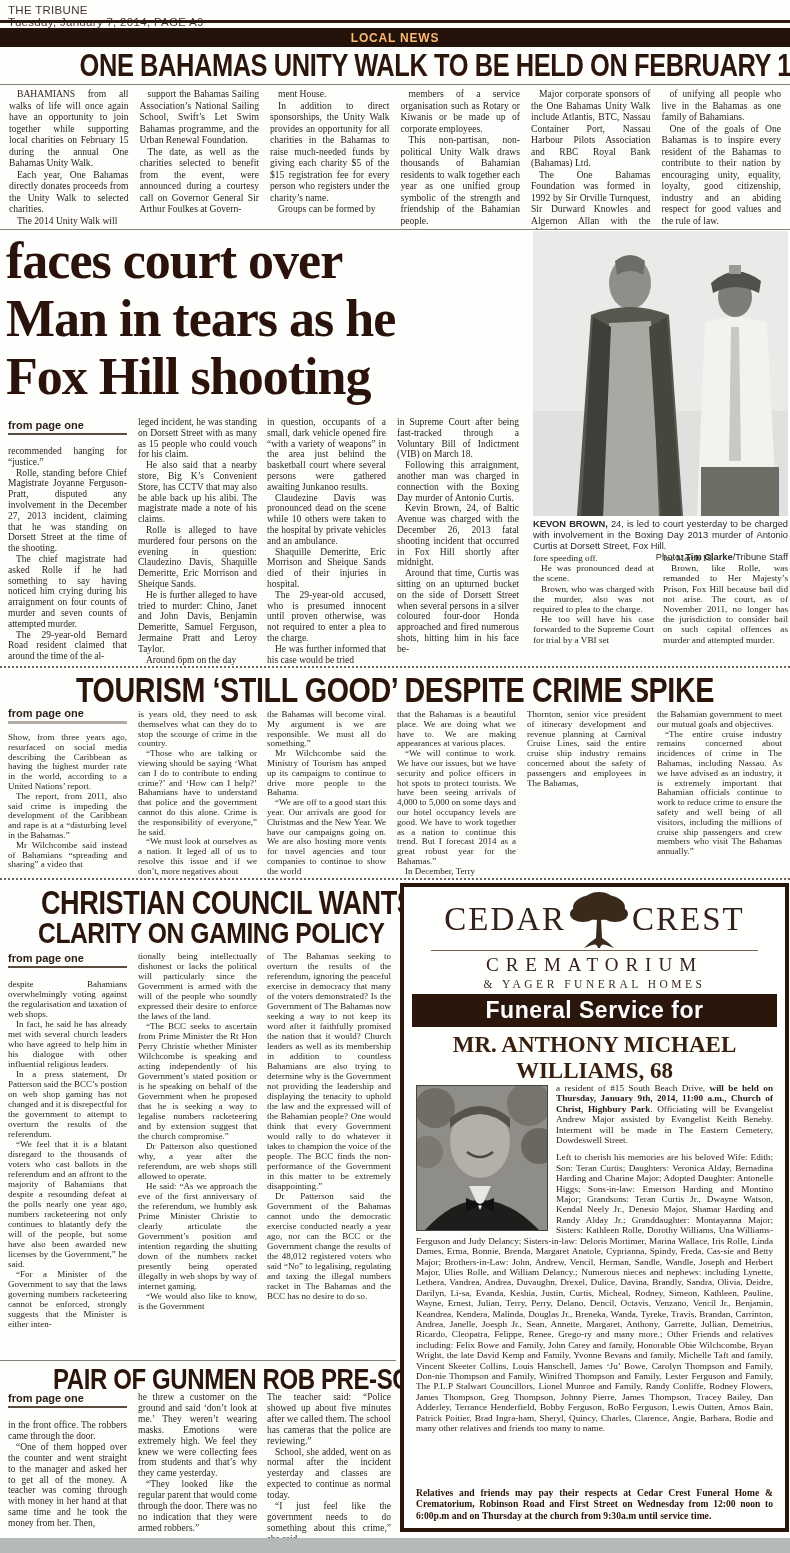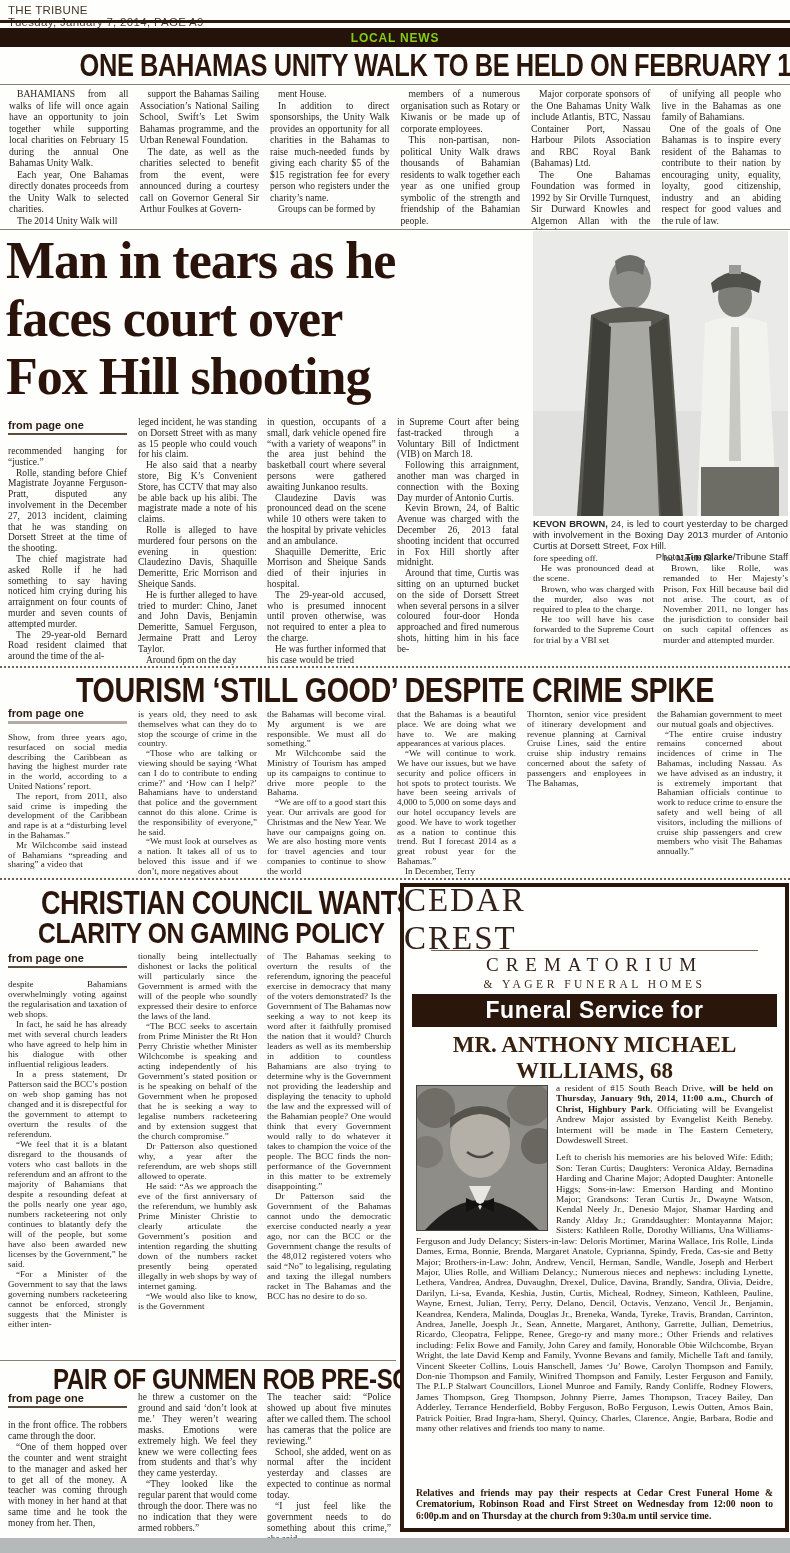--- a/index.html
+++ b/index.html
@@ -9,21 +9,21 @@
     font-family:"Liberation Serif", serif;
     overflow:hidden;
   }
   
   .masthead{position:absolute;top:4px;left:8px;right:8px;display:flex;justify-content:space-between;
     font-family:"Liberation Sans", sans-serif;font-size:11.5px;color:#463629;letter-spacing:.3px;flex-direction:column;}
   .rule-double{position:absolute;top:20px;left:0;width:790px;height:6px;
     border-top:3px solid #2c1a10;border-bottom:1px solid #2c1a10;}
   .section-bar{position:absolute;top:28px;left:0;width:790px;height:19px;background:#24130b;
     display:flex;align-items:center;justify-content:center;}
-  .section-bar span{color:#84cc16;font-family:"Liberation Sans", sans-serif;font-weight:bold;
+  .section-bar span{color:#fdba74;font-family:"Liberation Sans", sans-serif;font-weight:bold;
     font-size:12px;letter-spacing:.8px;}
   
   .hl-row{position:absolute;left:0;right:0;text-align:center;color:#2c150a;}
   .cond{display:inline-block;font-family:"Liberation Sans", sans-serif;font-weight:bold;
     transform:scaleX(.82);transform-origin:50% 50%;white-space:nowrap;letter-spacing:-.5px;}
   #unity-hl{top:48px;font-size:31px;}
   #tourism-hl{top:670px;font-size:35px;}
   #cc-hl1{top:884px;left:0;width:398px;font-size:33px;}
   #cc-hl2{top:916px;left:0;width:398px;font-size:30px;}
   #gun-hl{top:1362px;left:0;width:398px;font-size:30px;}
@@ -56,21 +56,21 @@
   .fox-photo svg{display:block;}
   .fox-caption{position:absolute;left:533px;top:519px;width:255px;min-height:34px;
     font-family:"Liberation Sans", sans-serif;font-size:9.3px;line-height:11px;color:#2a2a28;text-align:justify;}
   .fox-caption .lead{font-weight:bold;}
   .fox-caption .credit{display:block;text-align:right;margin-top:0;}
   .fox-caption .credit b{font-weight:bold;}
   
   .ad-box{position:absolute;left:400px;top:883px;width:389px;height:649px;background:#fffffe;
     border:4px solid #2b160c;box-sizing:border-box;}
   .ad-logo{position:relative;text-align:center;margin-top:2px;color:#35221a;}
-  .ad-logo .logo-row{display:flex;justify-content:center;align-items:flex-start;gap:2px;height:60px;flex-direction:column;}
+  .ad-logo .logo-row{display:flex;justify-content:center;align-items:center;gap:2px;height:60px;}
   .ad-logo .logo-word{font-family:"Liberation Serif", serif;font-size:33px;letter-spacing:2px;line-height:36px;}
   .ad-logo .tree{width:62px;height:60px;margin-bottom:-2px;}
   .ad-logo .logo-rule{width:86%;margin:1px auto 3px;border-top:1px solid #76614d;}
   .ad-crema{font-family:"Liberation Serif", serif;font-size:19px;letter-spacing:7px;color:#35221a;}
   .ad-yager{font-family:"Liberation Serif", serif;font-size:11.5px;letter-spacing:3.5px;color:#3d2a20;margin-top:2px;}
   .ad-service-bar{margin:4px 8px 0;height:33px;background:#2b160c;display:flex;align-items:center;justify-content:center;}
   .ad-service-bar span{color:#fff;font-family:"Liberation Sans", sans-serif;font-weight:bold;font-size:23px;letter-spacing:.5px;}
   .ad-name{margin-top:5px;text-align:center;font-family:"Liberation Serif", serif;font-weight:bold;
     color:#381f0e;font-size:23px;line-height:26px;}
   .ad-body{position:absolute;left:12px;right:12px;top:196px;bottom:56px;overflow:hidden;
@@ -109,37 +109,37 @@
     <div class="ucol">
         <p class="para">support the Bahamas Sailing Association’s National Sailing School, Swift’s Let Swim Bahamas programme, and the Urban Renewal Foundation.</p>
         <p class="para">The date, as well as the charities selected to benefit from the event, were announced during a courtesy call on Governor General Sir Arthur Foulkes at Govern-</p>
       </div>
     <div class="ucol">
         <p class="para">ment House.</p>
         <p class="para">In addition to direct sponsorships, the Unity Walk provides an opportunity for all charities in the Bahamas to raise much-needed funds by giving each charity $5 of the $15 registration fee for every person who registers under the charity’s name.</p>
         <p class="para">Groups can be formed by</p>
       </div>
     <div class="ucol">
-        <p class="para">members of a numerous organisation such as Rotary or Kiwanis or be made up of corporate employees.</p>
+        <p class="para">members of a service organisation such as Rotary or Kiwanis or be made up of corporate employees.</p>
         <p class="para">This non-partisan, non-political Unity Walk draws thousands of Bahamian residents to walk together each year as one unified group symbolic of the strength and friendship of the Bahamian people.</p>
       </div>
     <div class="ucol">
         <p class="para">Major corporate sponsors of the One Bahamas Unity Walk include Atlantis, BTC, Nassau Container Port, Nassau Harbour Pilots Association and RBC Royal Bank (Bahamas) Ltd.</p>
         <p class="para">The One Bahamas Foundation was formed in 1992 by Sir Orville Turnquest, Sir Durward Knowles and Algernon Allan with the objective</p>
       </div>
     <div class="ucol">
         <p class="para">of unifying all people who live in the Bahamas as one family of Bahamians.</p>
         <p class="para">One of the goals of One Bahamas is to inspire every resident of the Bahamas to contribute to their nation by encouraging unity, equality, loyalty, good citizenship, industry and an abiding respect for good values and the rule of law.</p>
       </div>
   </div>
   <div class="rule-thin" style="top:229px"></div>
 
   <div class="fox-headline">
+    <div>faces court over</div>
     <div>Man in tears as he</div>
-    <div>faces court over</div>
     <div>Fox Hill shooting</div>
   </div>
 
   <div class="fox-photo">
     <svg width="255" height="285" viewBox="0 0 255 285">
       <rect width="255" height="285" fill="#eaeae8"></rect>
       <rect y="180" width="255" height="105" fill="#e0e0de"></rect>
       <ellipse cx="97" cy="52" rx="21" ry="26" fill="#8e8e8a"></ellipse>
       <path d="M82 30 Q97 18 112 30 L110 44 Q97 36 84 44 Z" fill="#6c6c68"></path>
       <path d="M58 84 Q97 68 136 84 L150 285 L44 285 Z" fill="#57574f"></path>
@@ -204,21 +204,21 @@
   </div>
   <div class="frompage gray" style="top:707px;left:8px">from page one</div>
   <div class="col cols-tourism" style="left:8px;top:733px;width:119px;height:144px">
       <p class="para">Show, from three years ago, resurfaced on social media describing the Caribbean as having the highest murder rate in the world, according to a United Nations’ report.</p>
       <p class="para">The report, from 2011, also said crime is impeding the development of the Caribbean and rape is at a “disturbing level in the Bahamas.”</p>
       <p class="para">Mr Wilchcombe said instead of Bahamians “spreading and sharing” a video that</p>
     </div>
   <div class="col cols-tourism" style="left:138px;top:710px;width:119px;height:167px">
       <p class="para">is years old, they need to ask themselves what can they do to stop the scourge of crime in the country.</p>
       <p class="para">“Those who are talking or viewing should be saying ‘What can I do to contribute to ending crime?’ and ‘How can I help?’ Bahamians have to understand that police and the government cannot do this alone. Crime is the responsibility of everyone,” he said.</p>
-      <p class="para">“We must look at ourselves as a nation. It takes all of us to beloved this issue and if we don’t, more negatives about</p>
+      <p class="para">“We must look at ourselves as a nation. It leged all of us to resolve this issue and if we don’t, more negatives about</p>
     </div>
   <div class="col cols-tourism" style="left:267px;top:710px;width:119px;height:167px">
       <p class="para">the Bahamas will become viral. My argument is we are responsible. We must all do something.”</p>
       <p class="para">Mr Wilchcombe said the Ministry of Tourism has amped up its campaigns to continue to drive more people to the Bahama.</p>
       <p class="para">“We are off to a good start this year. Our arrivals are good for Christmas and the New Year. We have our campaigns going on. We are also hosting more vents for travel agencies and tour companies to continue to show the world</p>
     </div>
   <div class="col cols-tourism" style="left:397px;top:710px;width:119px;height:167px">
       <p class="para">that the Bahamas is a beautiful place. We are doing what we have to. We are making appearances at various places.</p>
       <p class="para">“We will continue to work. We have our issues, but we have security and police officers in hot spots to protect tourists. We have been seeing arrivals of 4,000 to 5,000 on some days and our hotel occupancy levels are good. We have to work together as a nation to continue this trend. But I forecast 2014 as a great robust year for the Bahamas.”</p>
       <p class="para">In December, Terry</p>

